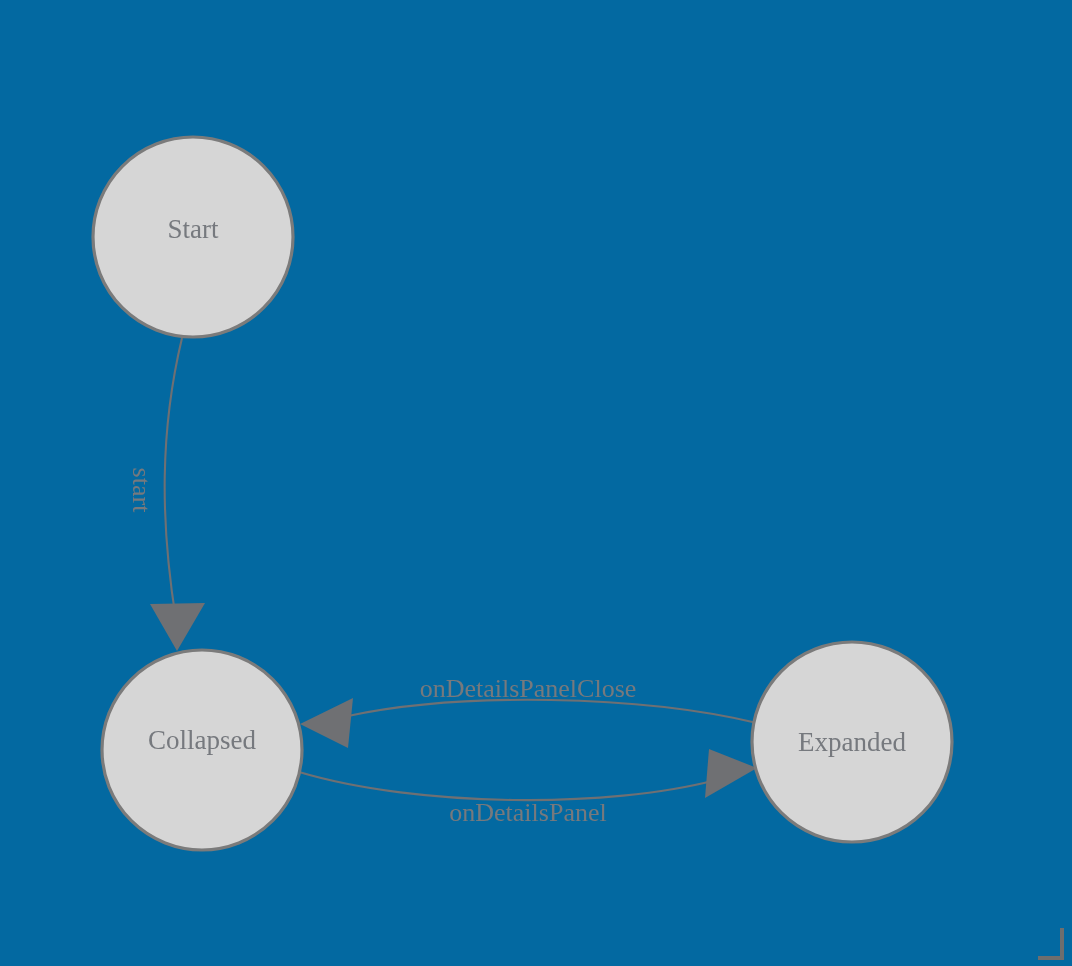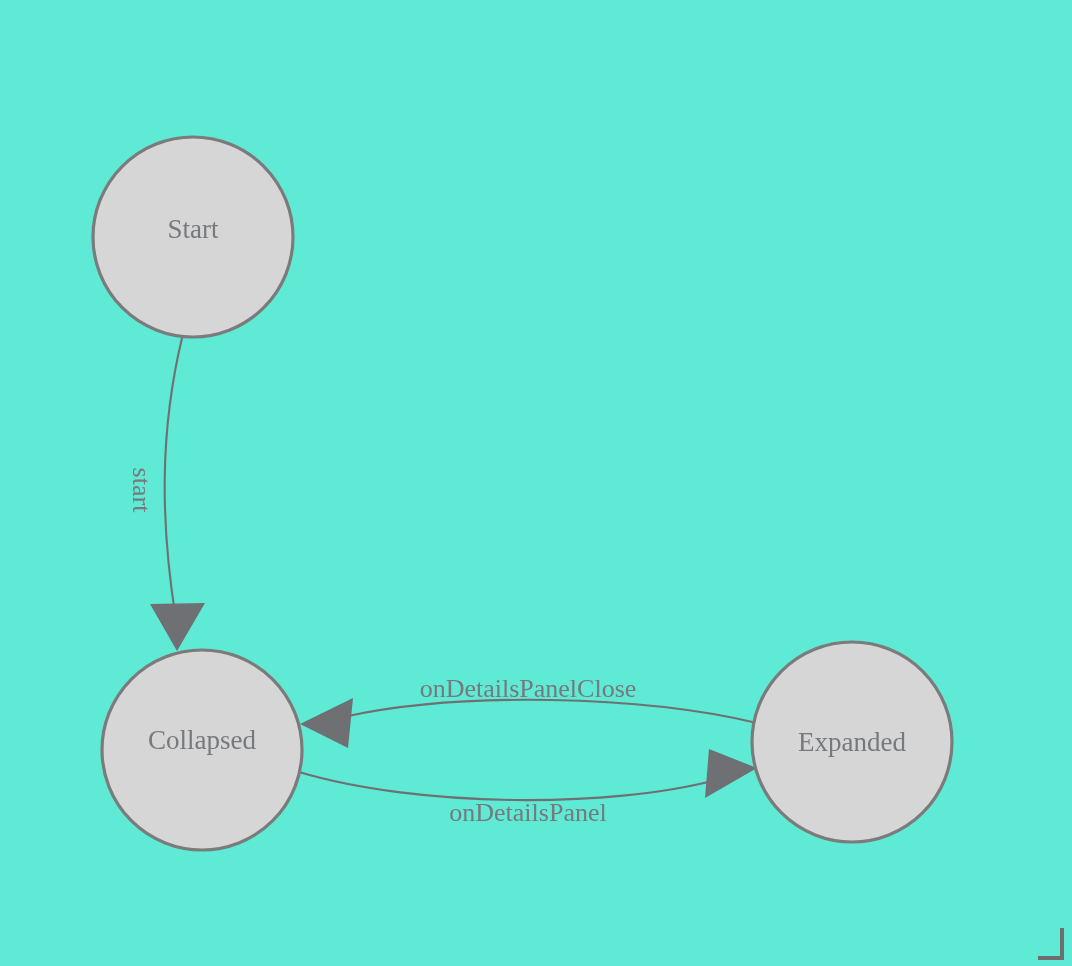--- a/index.html
+++ b/index.html
@@ -8,21 +8,21 @@
     padding: 0;
     background: #ffffff;
   }
   body {
     font-family: "Liberation Serif", "DejaVu Serif", serif;
   }
   #canvas {
     position: relative;
     width: 1072px;
     height: 966px;
-    background: #5eead4;
+    background: #0369a1;
     overflow: hidden;
   }
   #graph-svg {
     position: absolute;
     top: 0;
     left: 0;
     width: 1072px;
     height: 966px;
     display: block;
   }

